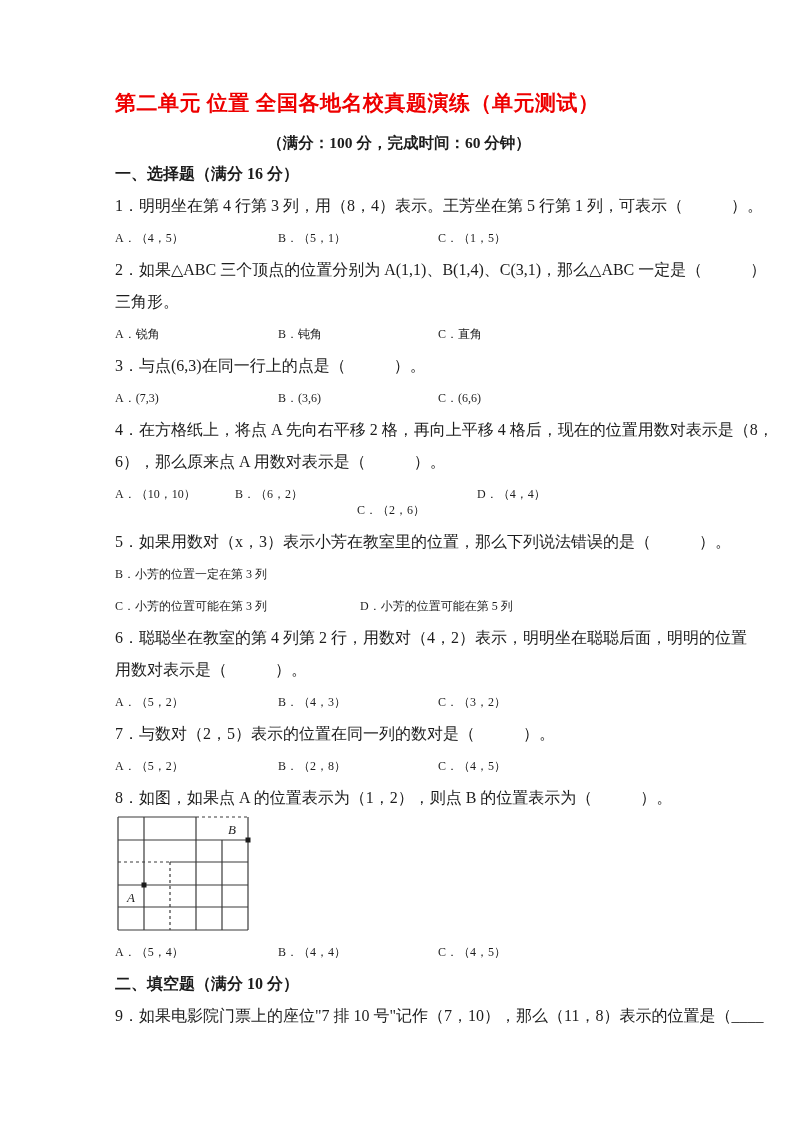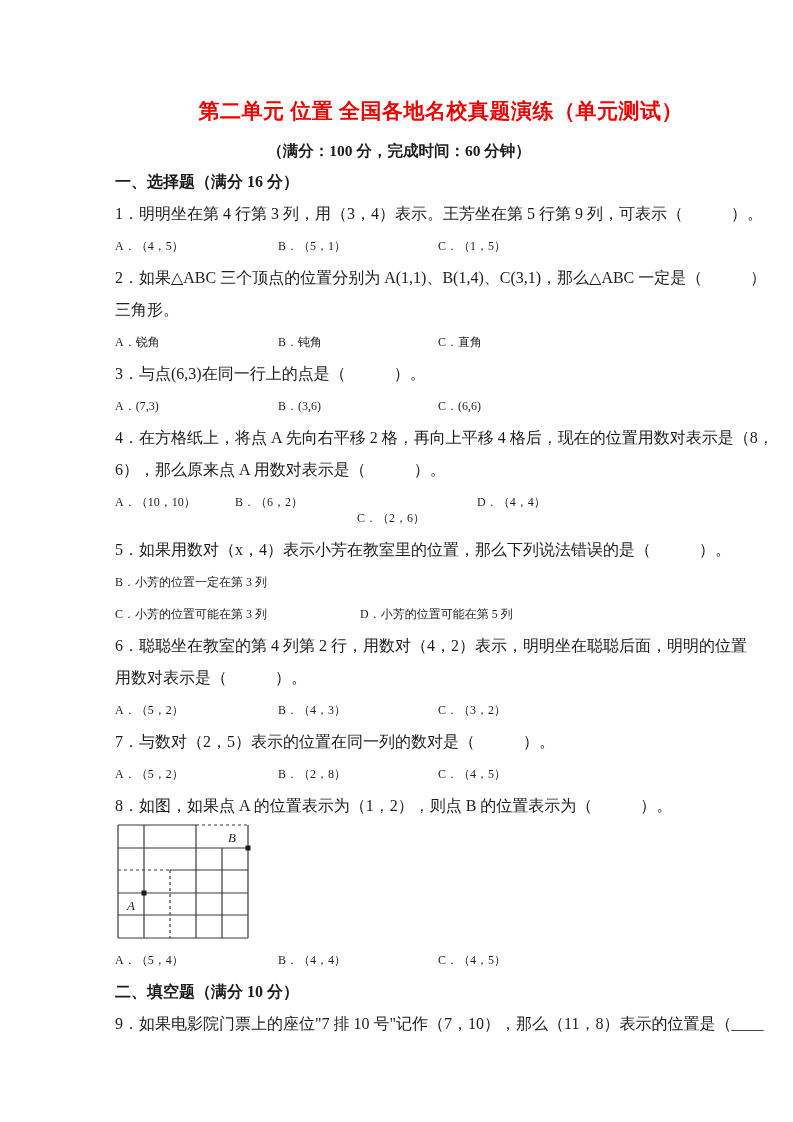--- a/index.html
+++ b/index.html
@@ -9,25 +9,25 @@
     height: 1122px;
     background: #ffffff;
     color: #1c1c1c;
     font-family: "Liberation Serif", "DejaVu Serif", serif;
     overflow: hidden;
   }
   .doc {
     padding: 88px 110px 0 115px;
   }
   .title {
-    margin: 8px 0 10px 0;
+    margin: 0 0 10px 0;
     font-size: 21px;
     font-weight: bold;
     color: #ee0000;
-    text-align: right;
+    text-align: left;
     line-height: 30px;
     white-space: nowrap;
     letter-spacing: 0.5px;
   }
   .subtitle {
     font-size: 15.5px;
     font-weight: bold;
     text-align: center;
     line-height: 30px;
     white-space: nowrap;
@@ -72,21 +72,21 @@
 </head>
 <body>
 
 <div class="doc">
 
   <h1 class="title">第二单元 位置 全国各地名校真题演练（单元测试）</h1>
   <div class="subtitle">（满分：100 分，完成时间：60 分钟）</div>
 
   <div class="sect-heading">一、选择题（满分 16 分）</div>
 
-  <p class="line">1．明明坐在第 4 行第 3 列，用（3，4）表示。王芳坐在第 5 行第 9 列，可表示（　　　）。</p>
+  <p class="line">1．明明坐在第 4 行第 3 列，用（8，4）表示。王芳坐在第 5 行第 1 列，可表示（　　　）。</p>
   <div class="opts o3">
     <span class="opt">A．（4，5）</span>
     <span class="opt">B．（5，1）</span>
     <span class="opt">C．（1，5）</span>
   </div>
 
   <p class="line">2．如果△ABC 三个顶点的位置分别为 A(1,1)、B(1,4)、C(3,1)，那么△ABC 一定是（　　　）</p>
   <p class="line">三角形。</p>
   <div class="opts o3">
     <span class="opt">A．锐角</span>
@@ -103,21 +103,21 @@
 
   <p class="line">4．在方格纸上，将点 A 先向右平移 2 格，再向上平移 4 格后，现在的位置用数对表示是（8，</p>
   <p class="line">6），那么原来点 A 用数对表示是（　　　）。</p>
   <div class="opts o4">
     <span class="opt">A．（10，10）</span>
     <span class="opt">B．（6，2）</span>
     <span class="opt">C．（2，6）</span>
     <span class="opt">D．（4，4）</span>
   </div>
 
-  <p class="line">5．如果用数对（x，4）表示小芳在教室里的位置，那么下列说法错误的是（　　　）。</p>
+  <p class="line">5．如果用数对（x，3）表示小芳在教室里的位置，那么下列说法错误的是（　　　）。</p>
   <div class="opts o2">
     <span class="opt">B．小芳的位置一定在第 3 列</span>
   </div>
   <div class="opts o2">
     <span class="opt">C．小芳的位置可能在第 3 列</span>
     <span class="opt">D．小芳的位置可能在第 5 列</span>
   </div>
 
   <p class="line">6．聪聪坐在教室的第 4 列第 2 行，用数对（4，2）表示，明明坐在聪聪后面，明明的位置</p>
   <p class="line">用数对表示是（　　　）。</p>

